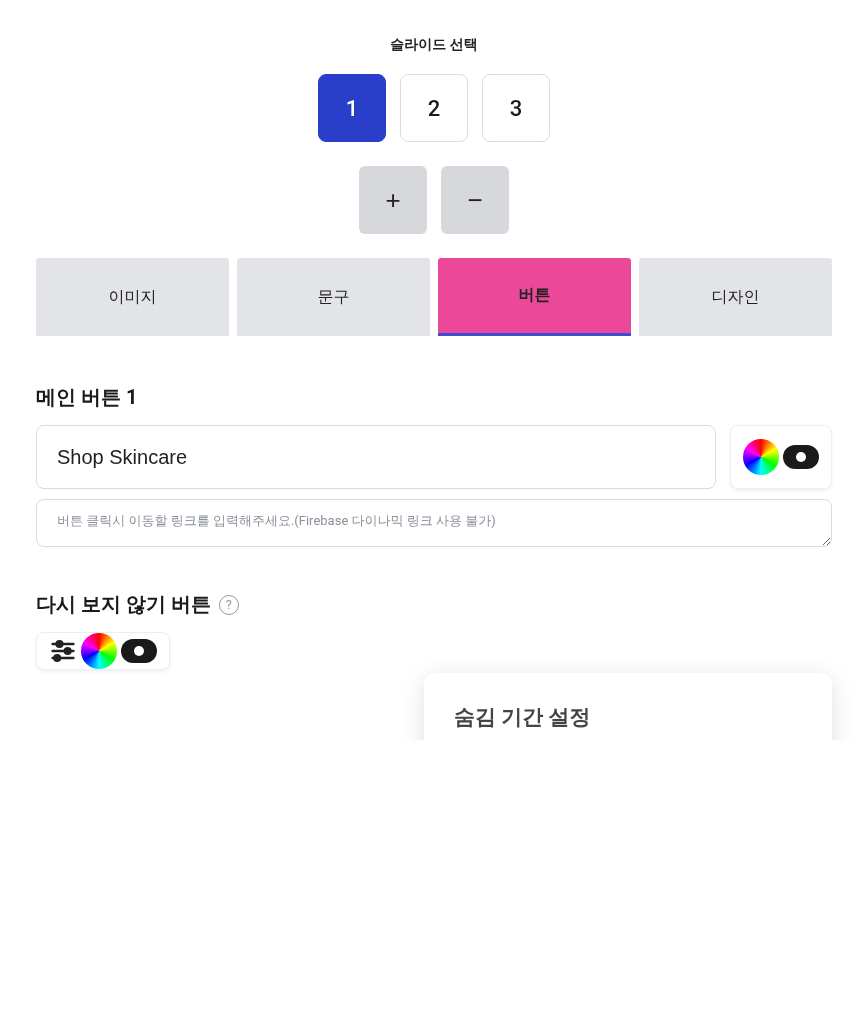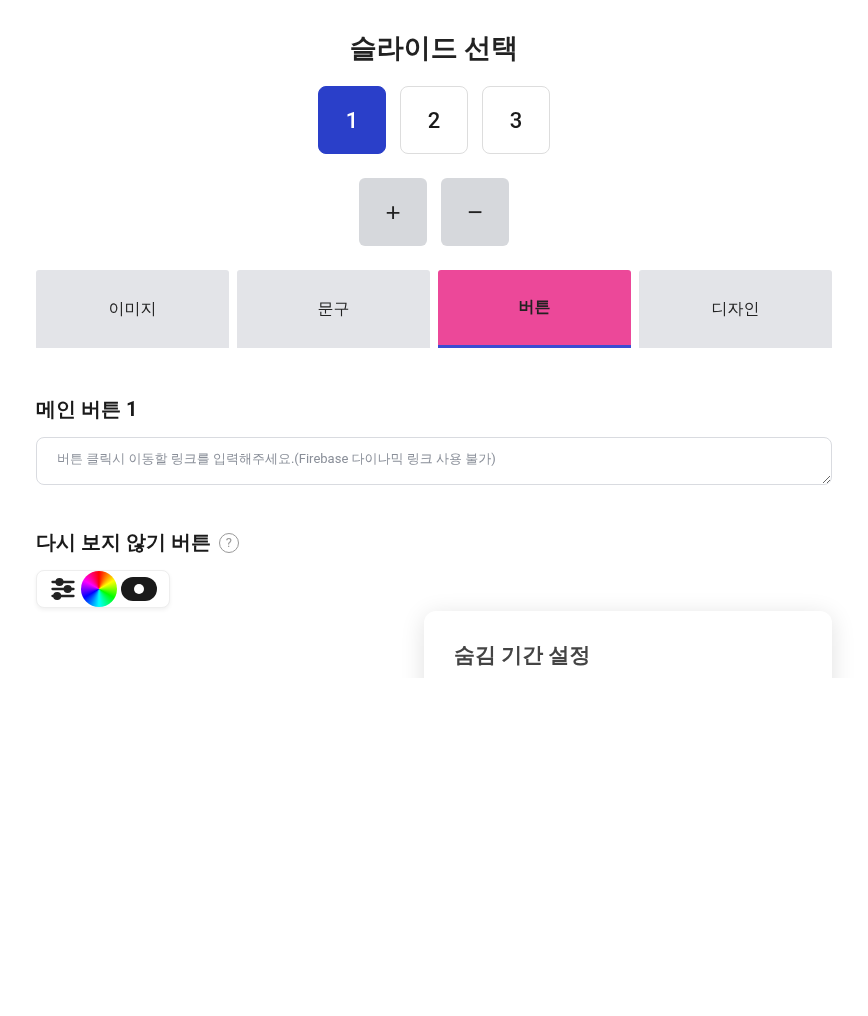--- a/index.html
+++ b/index.html
@@ -11,24 +11,25 @@
       font-family: -apple-system, BlinkMacSystemFont, "Segoe UI", Roboto, Helvetica, Arial, sans-serif;
       background: #fff;
       width: 868px;
       padding: 30px 36px;
       color: #1a1a1a;
     }
     .slide-section {
       text-align: center;
     }
     .slide-title {
-      font-size: 27px;
+      font-size: 14px;
       font-weight: 700;
       color: #222;
       margin-bottom: 20px;
+      margin-top: 6px;
     }
     .slide-numbers {
       display: flex;
       justify-content: center;
       gap: 14px;
       margin-bottom: 24px;
     }
     .slide-number {
       width: 68px;
       height: 68px;
@@ -282,20 +283,27 @@
 
 <div class="tabs">
   <button class="tab">이미지</button>
   <button class="tab">문구</button>
   <button class="tab active">버튼</button>
   <button class="tab">디자인</button>
 </div>
 
 <div class="section-block">
   <div class="section-label">메인 버튼 1</div>
+  <div class="row">
+    <input type="text" class="text-input" value="Shop Skincare" style="">
+    <div class="icon-group">
+      <div class="color-wheel"></div>
+      <div class="eye-icon"></div>
+    </div>
+  </div>
   <textarea class="textarea-input" rows="1" placeholder="버튼 클릭시 이동할 링크를 입력해주세요.(Firebase 다이나믹 링크 사용 불가)" style=""></textarea>
 </div>
 
 <div class="section-block popover-container">
   <div class="section-label">
     <span>다시 보지 않기 버튼</span>
     <span class="help-icon">?</span>
   </div>
   <div class="row">
     <div class="icon-group">

